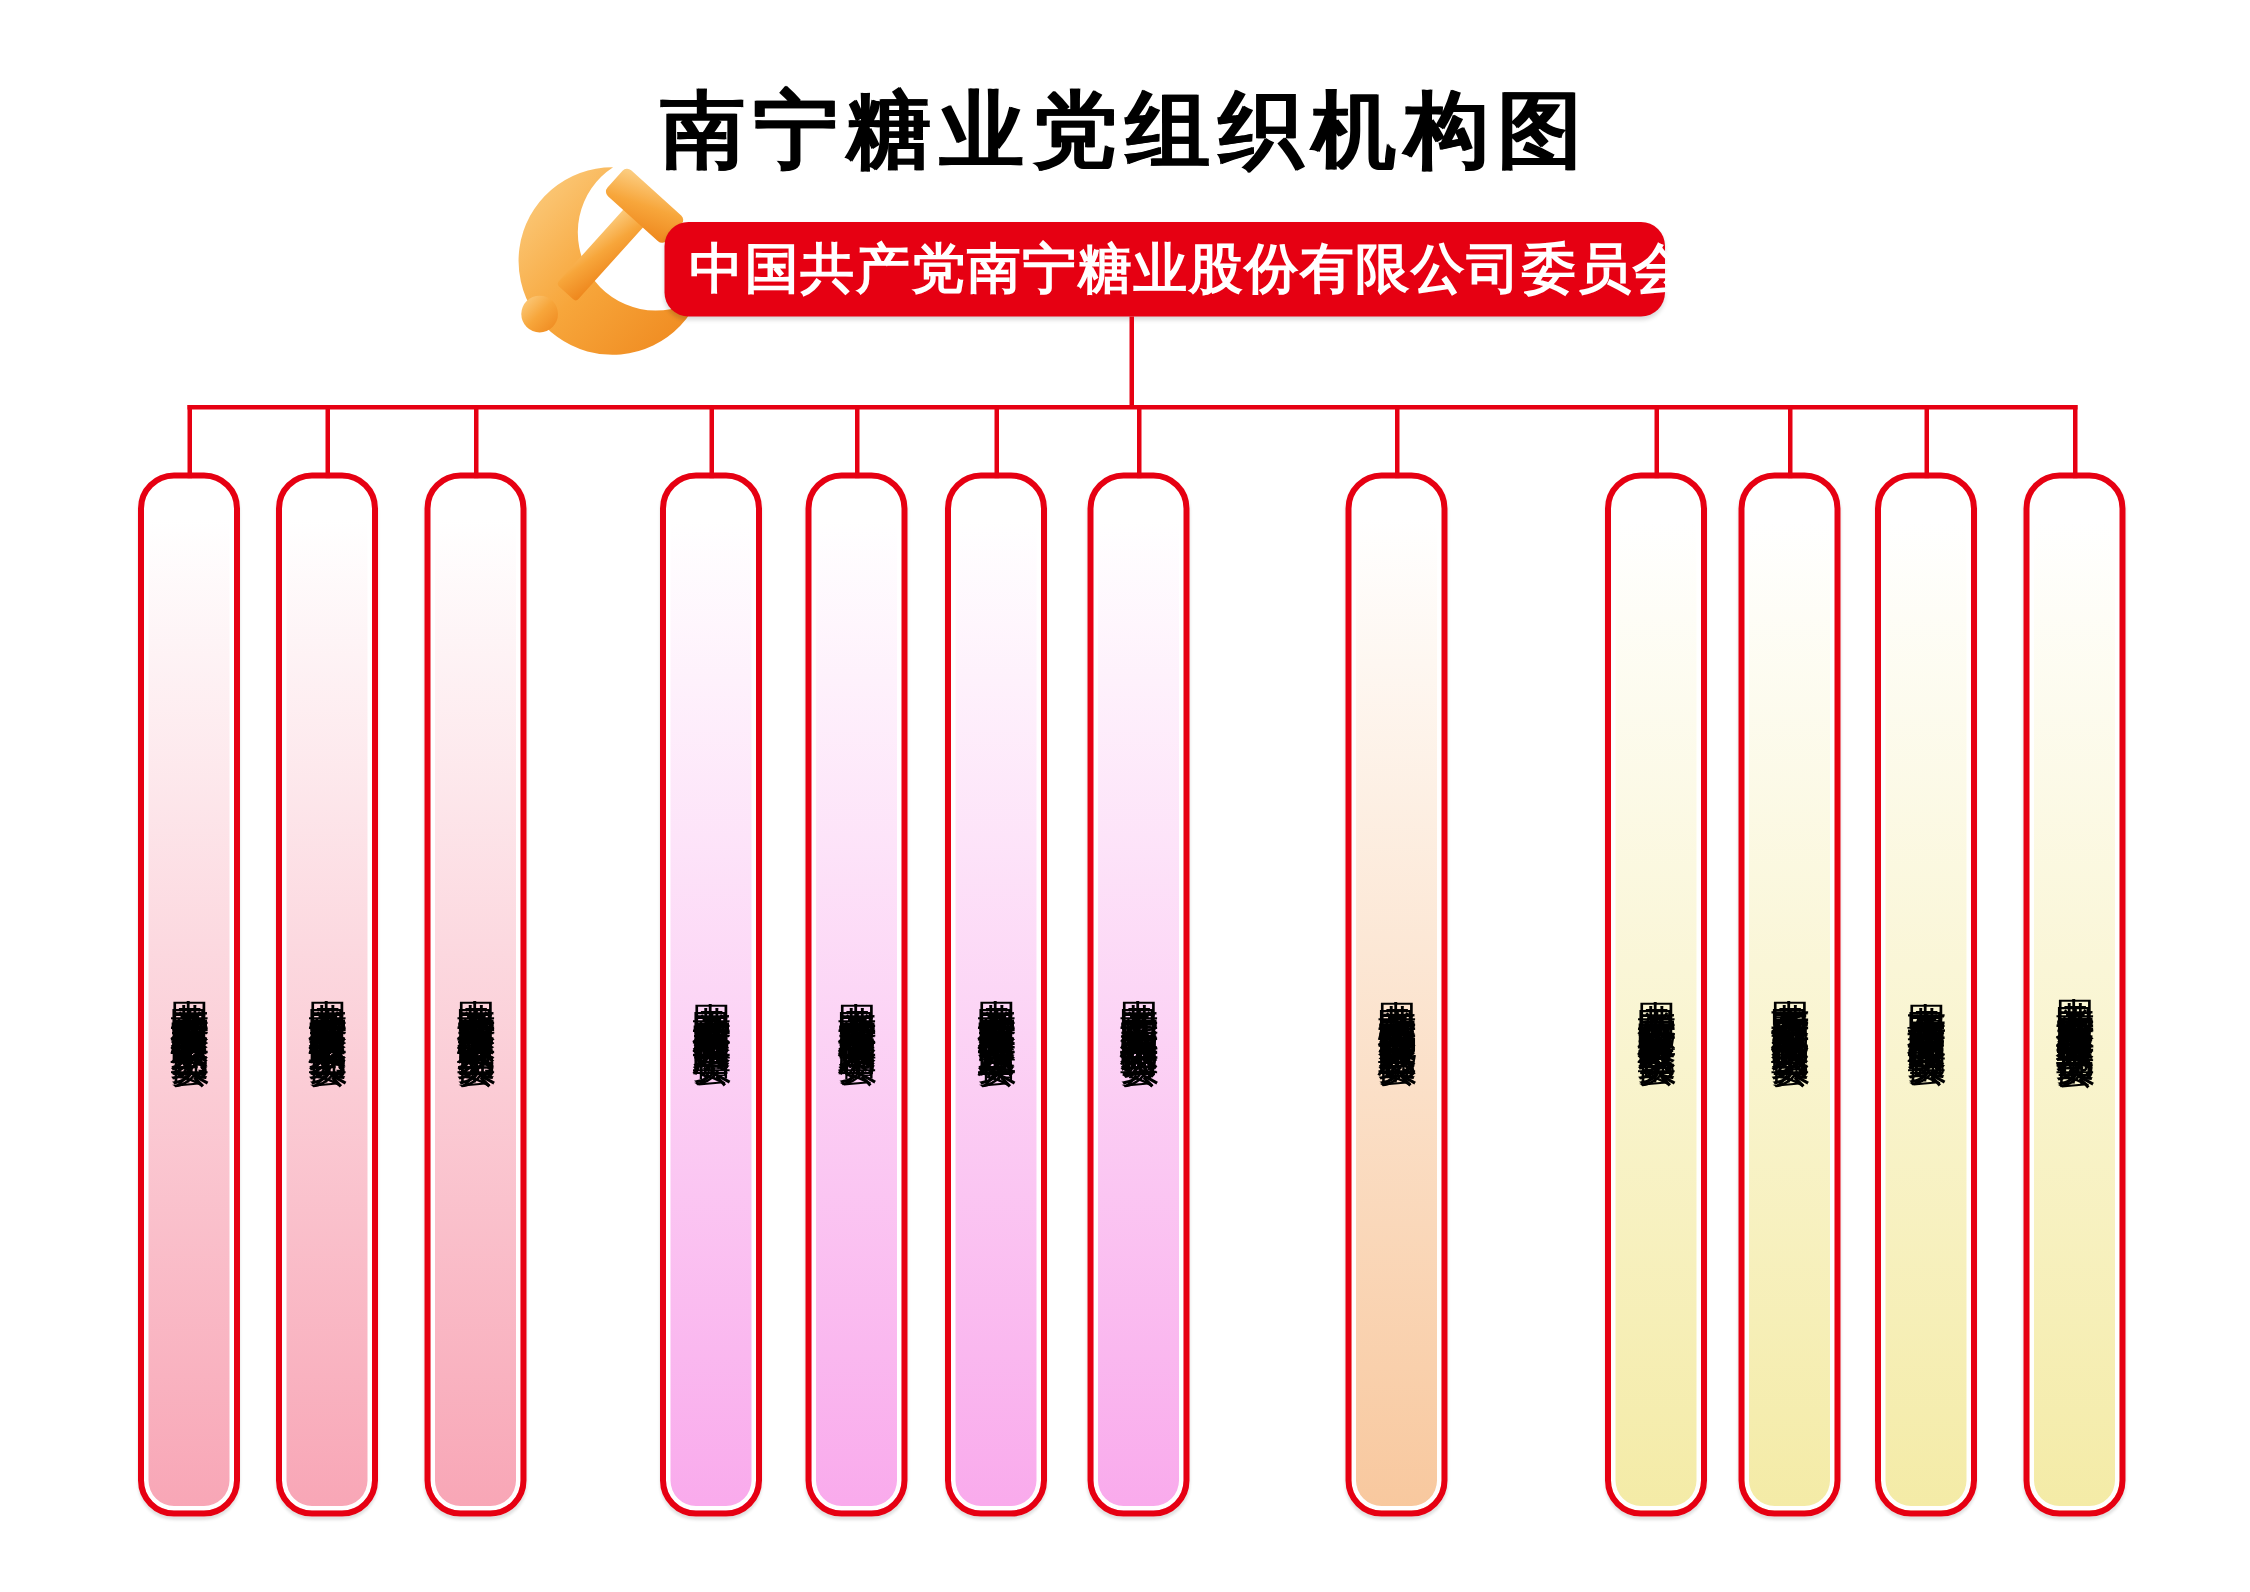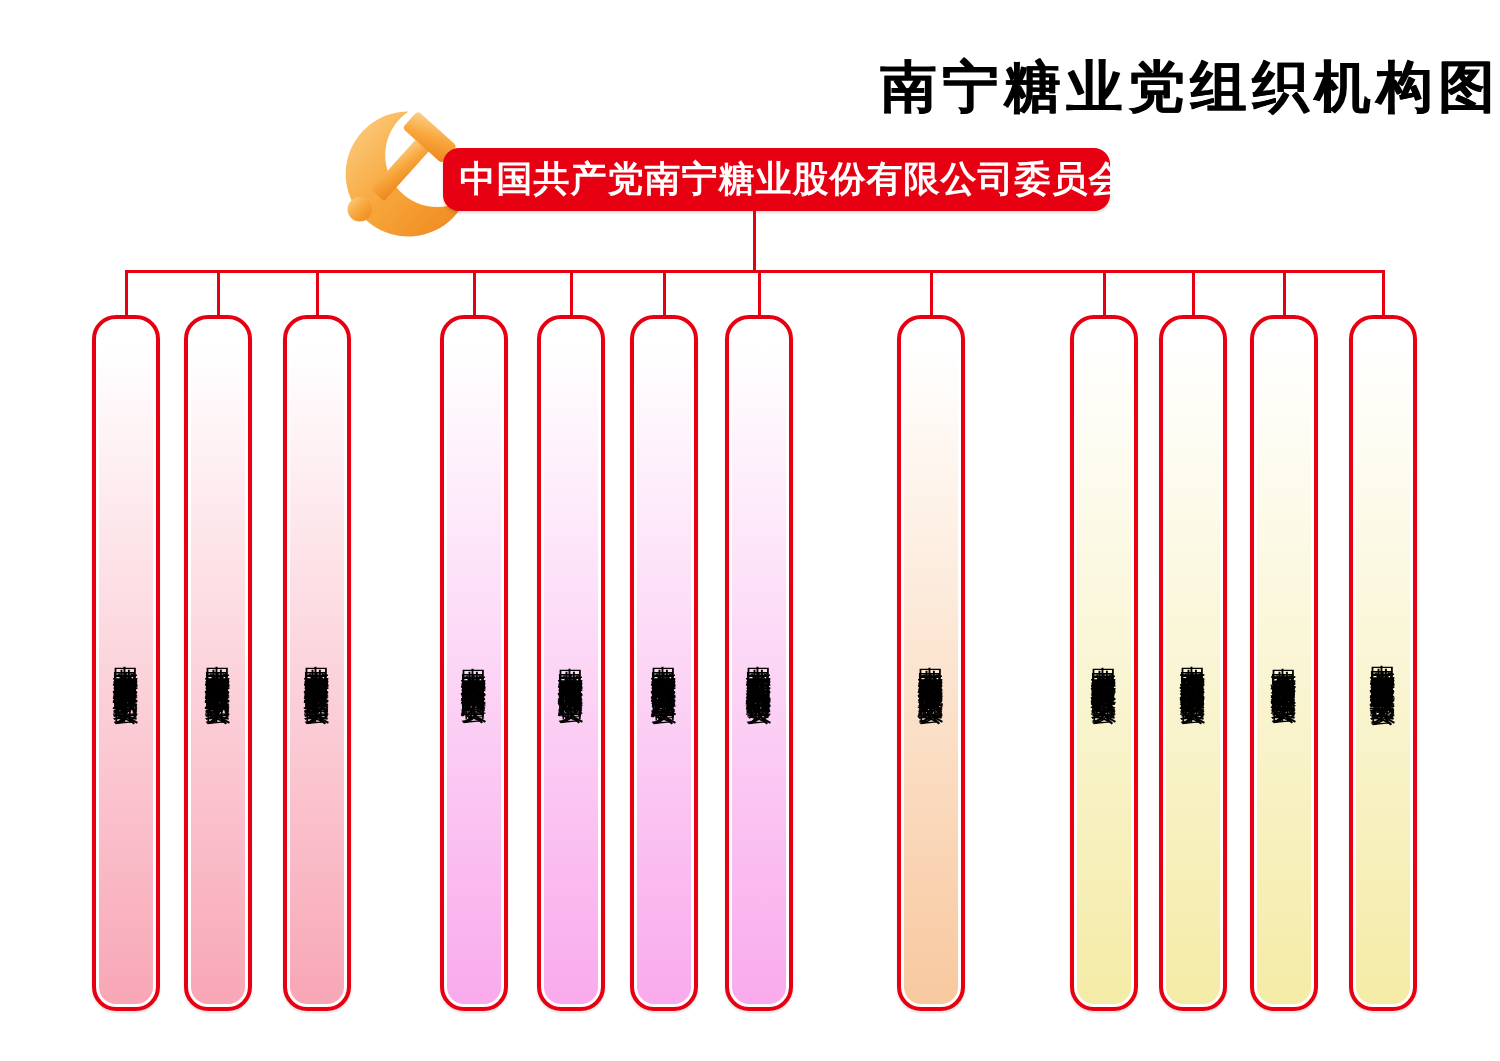--- a/index.html
+++ b/index.html
@@ -2,21 +2,21 @@
 <html style="--line-red: #e60012; --banner-red: #e60012; --banner-text: #ffffff;"><head>
 <meta charset="utf-8">
 <style>
   html,body{margin:0;padding:0;background:#ffffff;}
   body{font-family:"DejaVu Sans","Liberation Sans",sans-serif;}
   #stage{position:relative;width:1500px;height:1061px;background:#ffffff;overflow:hidden;}
 
   
   .chart-title{
     position:absolute;left:0;top:50px;width:100%;
-    text-align:right;font-size:56px;font-weight:900;color:#000;
+    text-align:center;font-size:56px;font-weight:900;color:#000;
     font-family:Liberation Sans, sans-serif;
     letter-spacing:6px;
     text-shadow:1px 0 0 #000;
   }
 
   
   .root-banner{
     position:absolute;left:443px;top:148px;width:667px;height:63px;
     background:var(--banner-red);
     border-radius:16px;

